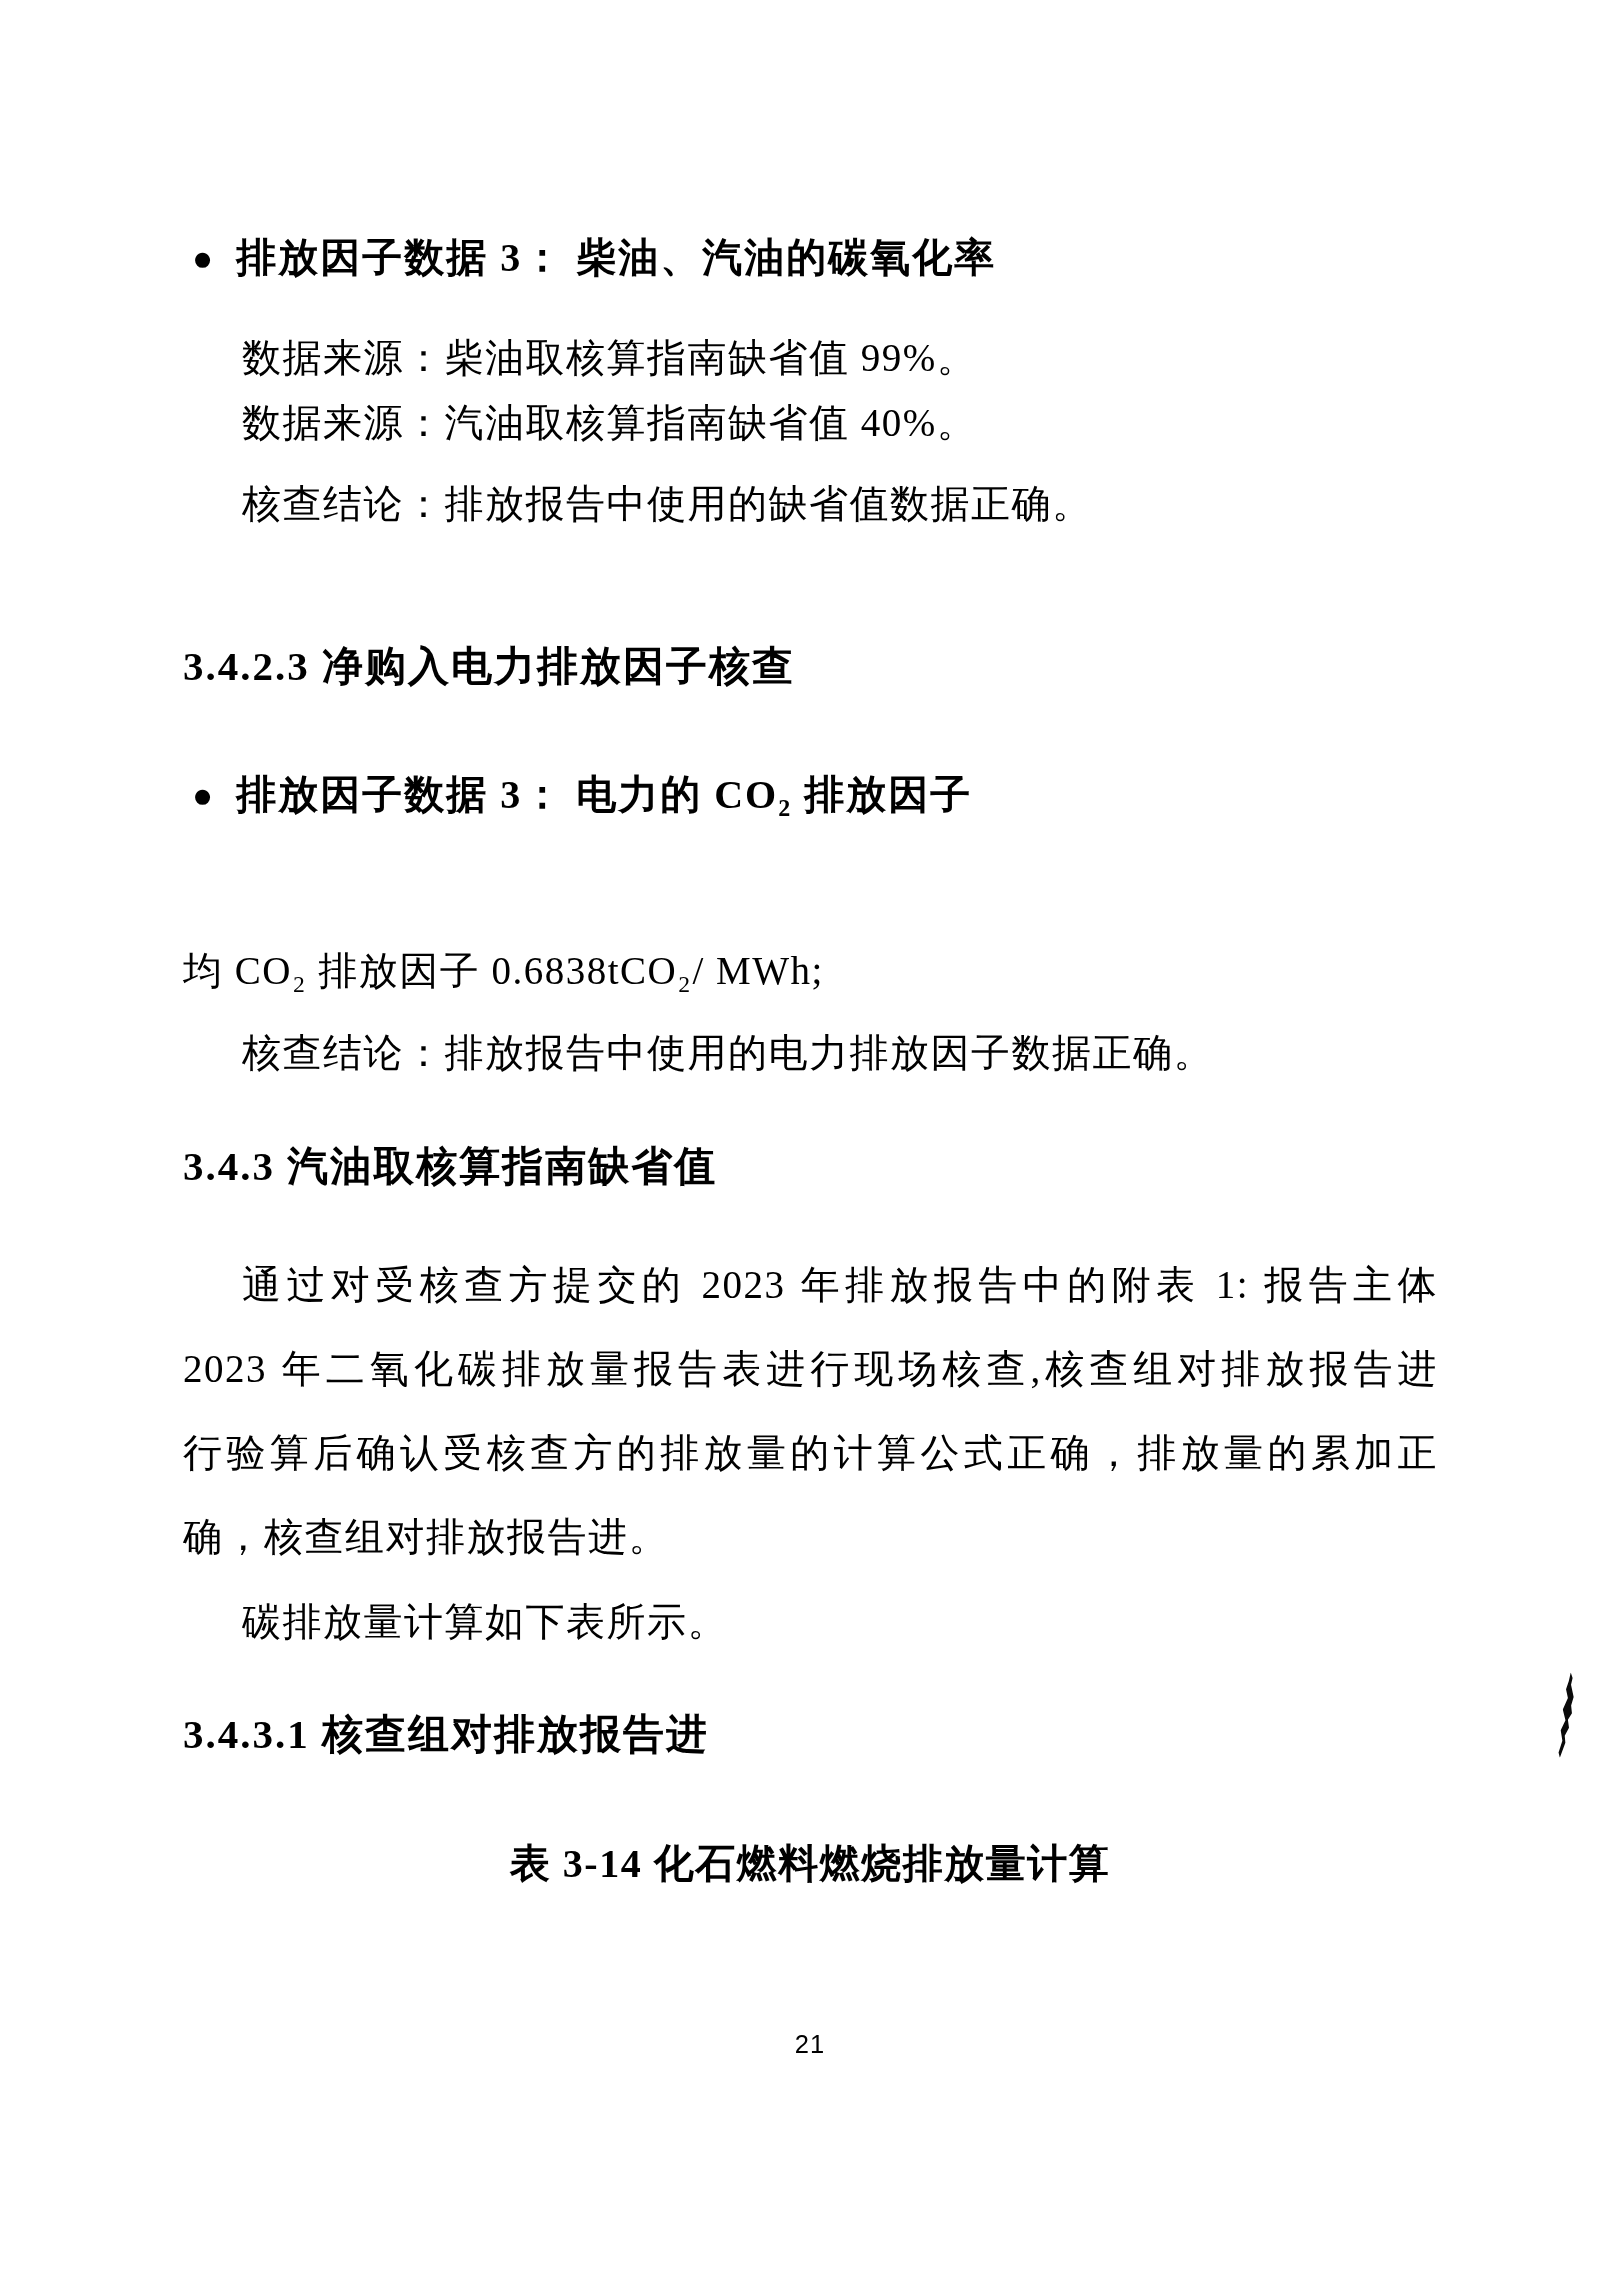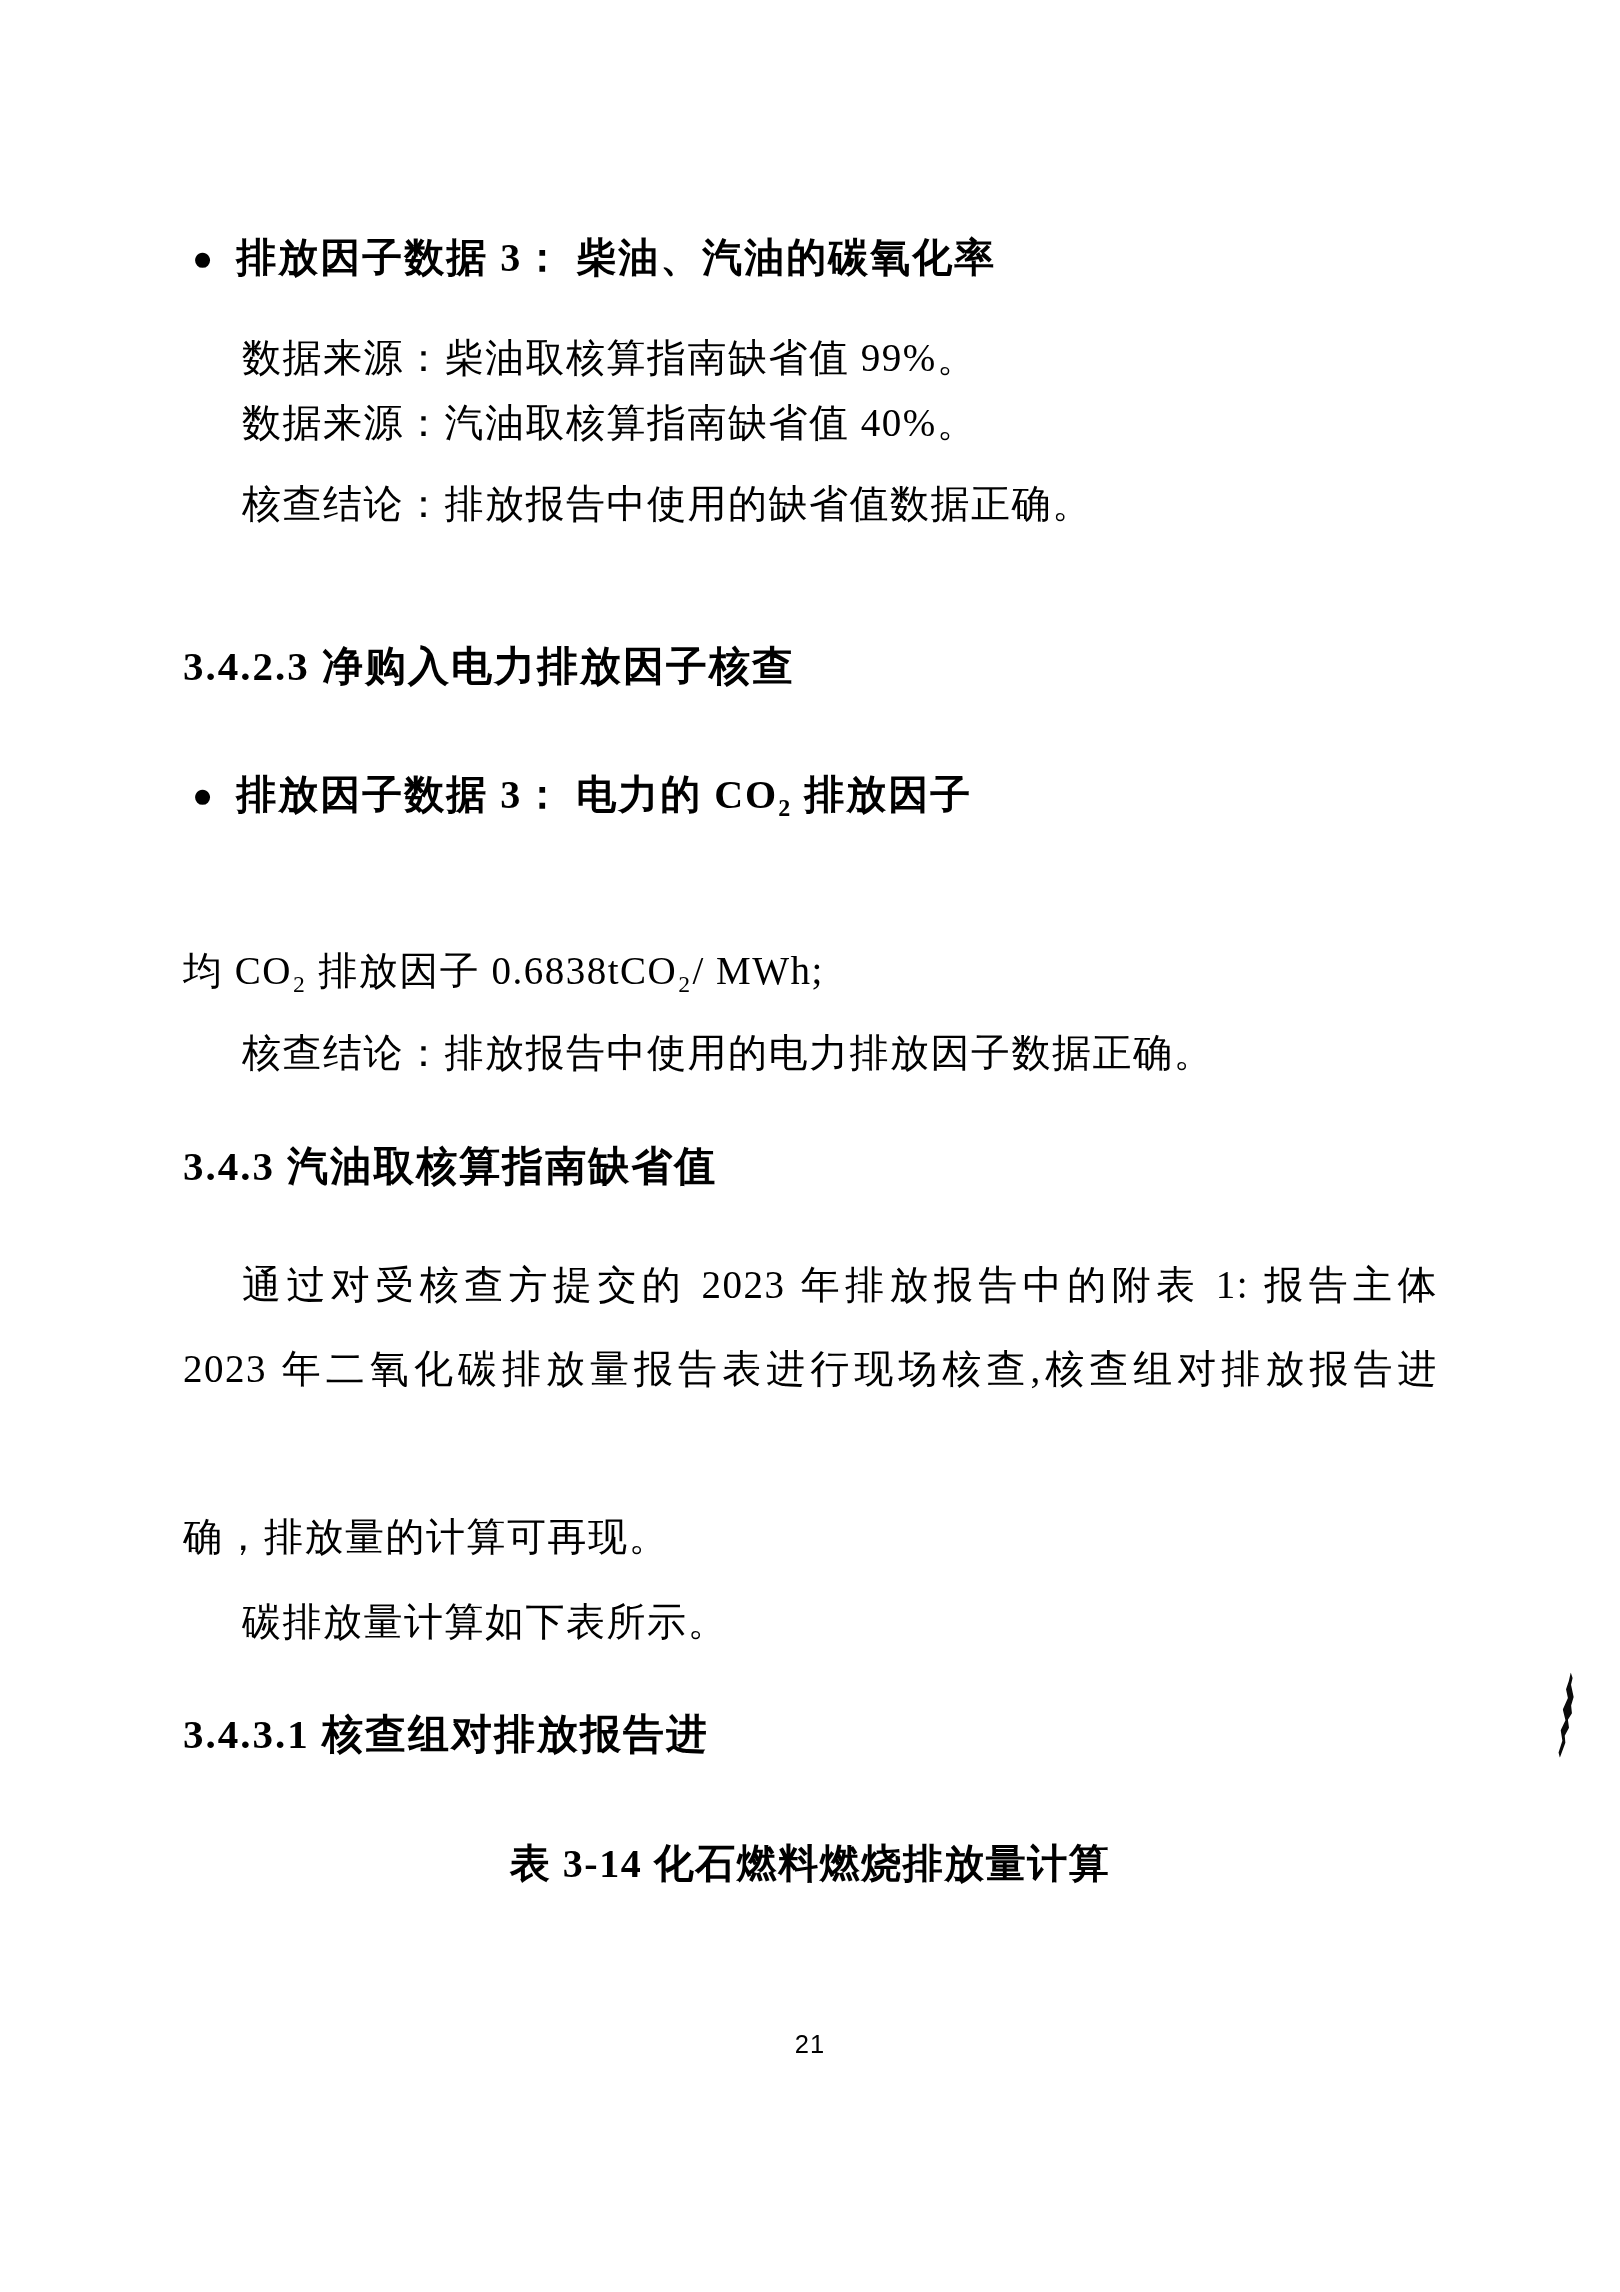--- a/index.html
+++ b/index.html
@@ -92,22 +92,23 @@
   <div class="t" style="top: 945px; left: 183px;">均 CO₂ 排放因子 0.6838tCO₂/ MWh;</div>
 
   <div class="t" style="top: 1027px; left: 242px;">核查结论：排放报告中使用的电力排放因子数据正确。</div>
 
   <div class="t heading" style="top: 1139px; left: 183px;">3.4.3 汽油取核算指南缺省值</div>
 
   <div class="t jline" style="top: 1259px; left: 242px; width: 1196px;">通过对受核查方提交的 2023 年排放报告中的附表 1: 报告主体</div>
 
   <div class="t jline" style="top: 1343px; left: 183px; width: 1255px;">2023 年二氧化碳排放量报告表进行现场核查,核查组对排放报告进</div>
 
+  <div class="t jline" style="top: 1427px; left: 183px; width: 1255px;">行验算后确认受核查方的排放量的计算公式正确，排放量的累加正</div>
 
-  <div class="t" style="top: 1511px; left: 183px;">确，排放量的计算可再现。</div>
+  <div class="t" style="top: 1511px; left: 183px;">确，核查组对排放报告进。</div>
 
   <div class="t" style="top: 1596px; left: 242px;">碳排放量计算如下表所示。</div>
 
   <div class="t heading" style="top: 1707px; left: 183px;">3.4.3.1 核查组对排放报告进</div>
 
   <div class="t bold center-line" style="top: 1837px; font-size: 40px;">表 3-14 化石燃料燃烧排放量计算</div>
 
   <div class="artifact"></div>
 
   <div class="page-number" style="top: 1986px; margin-top: 44px;">21</div>

